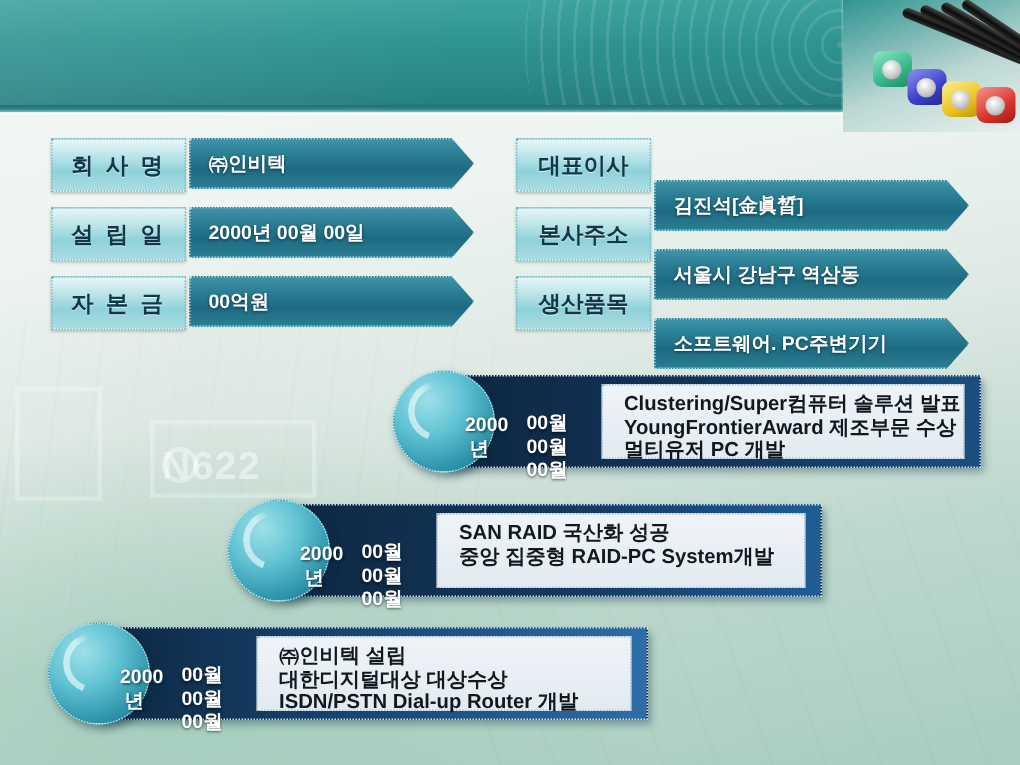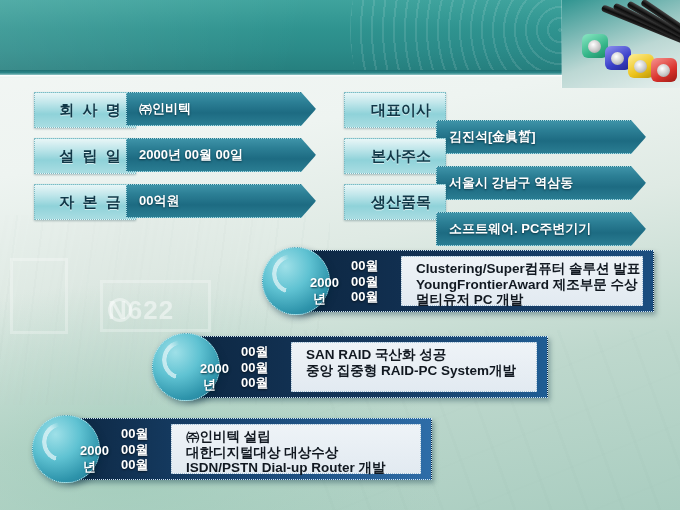--- a/index.html
+++ b/index.html
@@ -62,21 +62,21 @@
   
   .info{position:absolute;left:34px;top:92px;width:612px;}
   .row{position:relative;height:34px;margin-bottom:12px;}
   .cell{position:absolute;top:0;height:34px;}
   .lbl{width:88px;
     background:linear-gradient(180deg,#e8f6f7 0%,#bfe6ea 30%,#8fd2d9 62%,#a9dde2 100%);
     border:1px dotted #7fb9c2;
     box-shadow:0 1px 2px rgba(0,50,60,.28);
     display:flex;align-items:center;justify-content:center;
     font:bold 15px "Liberation Sans",sans-serif;color:#113848;
-    letter-spacing:2px;text-shadow:0 1px 0 rgba(255,255,255,.6);padding-left:12px;}
+    letter-spacing:2px;text-shadow:0 1px 0 rgba(255,255,255,.6);}
   .val{width:190px;
     background:linear-gradient(180deg,#3e93a8 0%,#2c7f95 28%,#1d6b82 62%,#2a7d92 100%);
     border:1px dotted #a8d9e2;
     box-shadow:0 2px 3px rgba(0,50,60,.3);
     display:flex;align-items:center;
     padding-left:12px;box-sizing:border-box;
     font:bold 13px "Liberation Sans",sans-serif;color:#ffffff;
     text-shadow:0 1px 2px rgba(0,30,40,.7);
     clip-path:polygon(0 0, calc(100% - 15px) 0, 100% 50%, calc(100% - 15px) 100%, 0 100%);}
   .c-lbl-l{left:0;}  .c-val-l{left:92px;}
@@ -88,21 +88,21 @@
   .tl{position:absolute;height:62px;}
   .tl-panel{position:absolute;left:34px;top:0;height:62px;
     border:1px dotted #cfe4f2;box-sizing:border-box;
     box-shadow:2px 3px 5px rgba(0,40,60,.35);}
   .tl-inner{position:absolute;top:5px;height:50px;left:104px;right:10px;
     background:linear-gradient(180deg,#eef3f7 0%,#e2eaf1 100%);
     border:1px dotted #9fbdd4;box-sizing:border-box;
     padding:4px 0 0 14px;}
   .tl-inner div{font:bold 13.5px "Liberation Sans",sans-serif;color:#111820;
     line-height:15.6px;white-space:nowrap;}
-  .tl-months{position:absolute;left:54px;top:7px;}
+  .tl-months{position:absolute;left:54px;top:23px;}
   .tl-months div{font:bold 13px "Liberation Sans",sans-serif;color:#ffffff;
     line-height:15.6px;text-shadow:0 1px 2px rgba(0,0,0,.6);}
   .tl-badge{position:absolute;left:0;top:-3px;width:68px;height:68px;border-radius:50%;
     background:radial-gradient(circle at 34% 28%,#9fe0e8 0%,#5fc2d2 38%,#2e94ab 72%,#1d7391 100%);
     border:1px dotted #bfe8f0;box-sizing:border-box;
     box-shadow:2px 3px 6px rgba(0,40,60,.45);}
   .tl-badge .cres{position:absolute;left:9px;top:6px;width:40px;height:40px;border-radius:50%;
     background:conic-gradient(from 200deg,rgba(255,255,255,.60) 0deg,rgba(255,255,255,.55) 120deg,rgba(255,255,255,0) 150deg);
     -webkit-mask:radial-gradient(circle,transparent 54%,#000 56%);
             mask:radial-gradient(circle,transparent 54%,#000 56%);}

